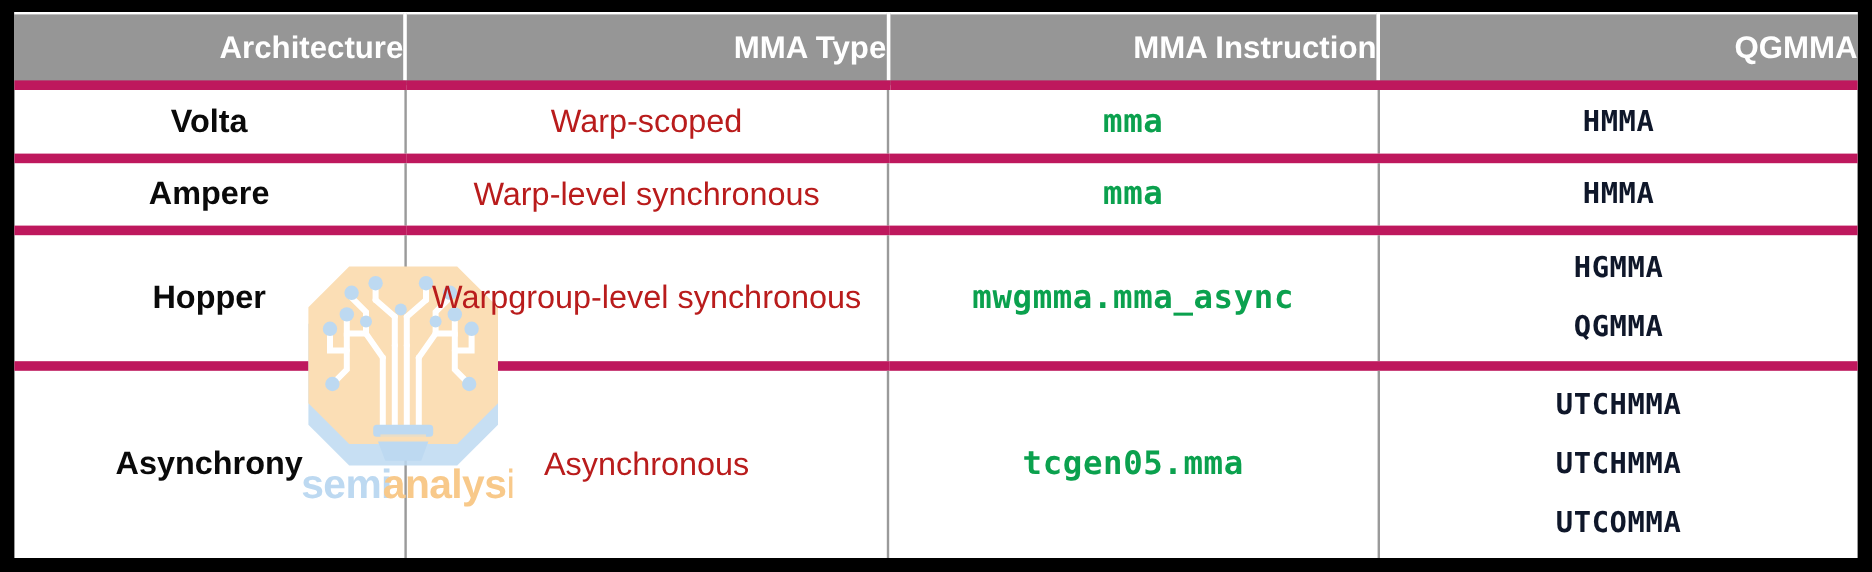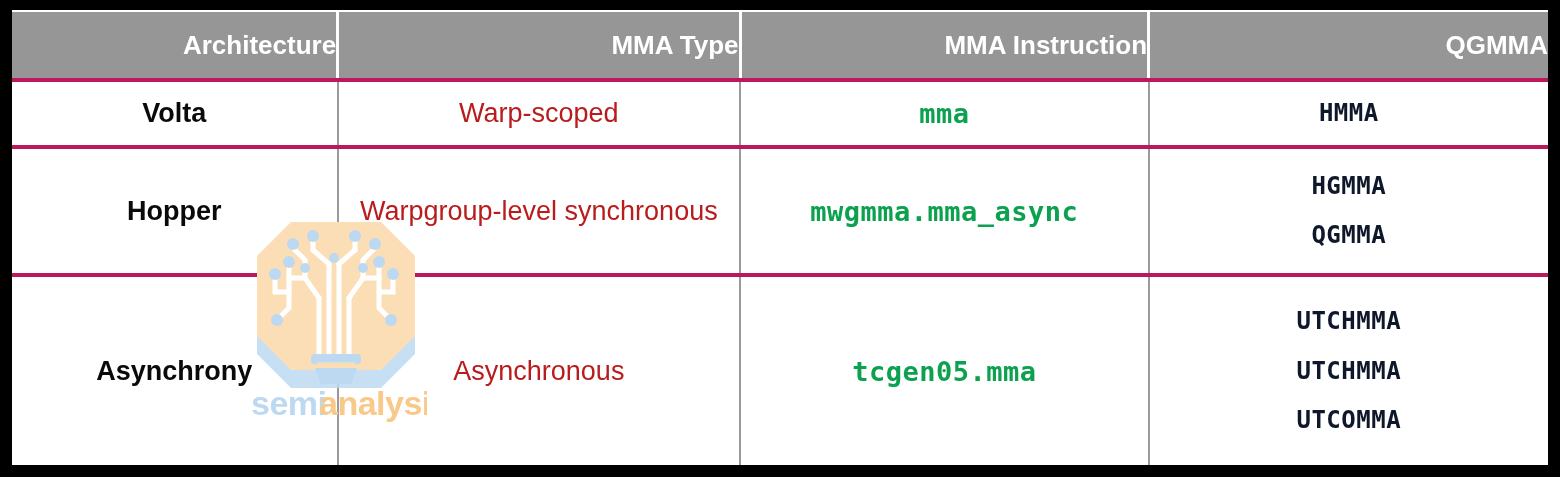--- a/index.html
+++ b/index.html
@@ -76,21 +76,21 @@
     border-bottom: 1px solid #b5b5b5;
   }
   .head-row th:first-child { border-left: none; }
 
   
   .table td.cell {
     padding: 0 6px;
     text-align: center;
     vertical-align: middle;
     border-left: 2px solid #9a9a9a;
-    border-top: 4px solid #be185d;
+    border-top: 8px solid #be185d;
     background: transparent;
     position: relative;
     z-index: 8;
   }
   .table td.cell:first-child { border-left: none; }
 
   .arch {
     font-size: 27px;
     font-weight: bold;
     color: #0a0a0a;
@@ -210,20 +210,36 @@
       <td class="cell">
         <span class="code">mma</span>
       </td>
       <td class="cell">
         <span class="sass">
           <span class="sline">HMMA</span>
         </span>
       </td>
     </tr>
 
+    <tr style="height:50px">
+      <td class="cell">
+        <span class="arch">Ampere</span>
+      </td>
+      <td class="cell">
+        <span class="mtype">Warp-level synchronous</span>
+      </td>
+      <td class="cell">
+        <span class="code">mma</span>
+      </td>
+      <td class="cell">
+        <span class="sass">
+          <span class="sline">HMMA</span>
+        </span>
+      </td>
+    </tr>
 
     <tr style="height:101px">
       <td class="cell">
         <span class="arch">Hopper</span>
       </td>
       <td class="cell">
         <span class="mtype">Warpgroup-level synchronous</span>
       </td>
       <td class="cell">
         <span class="code">mwgmma.mma_async</span>

